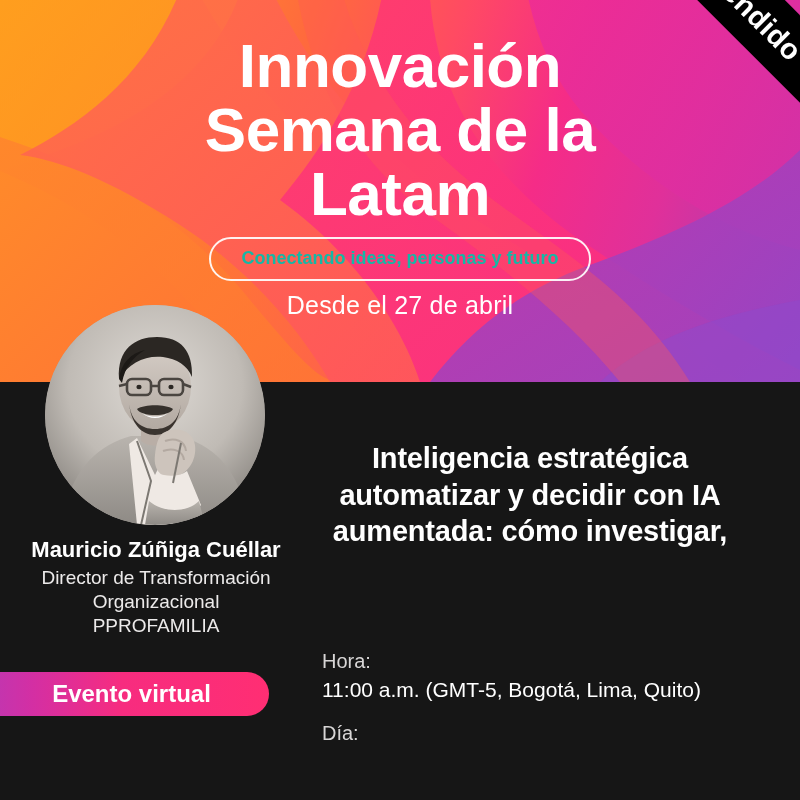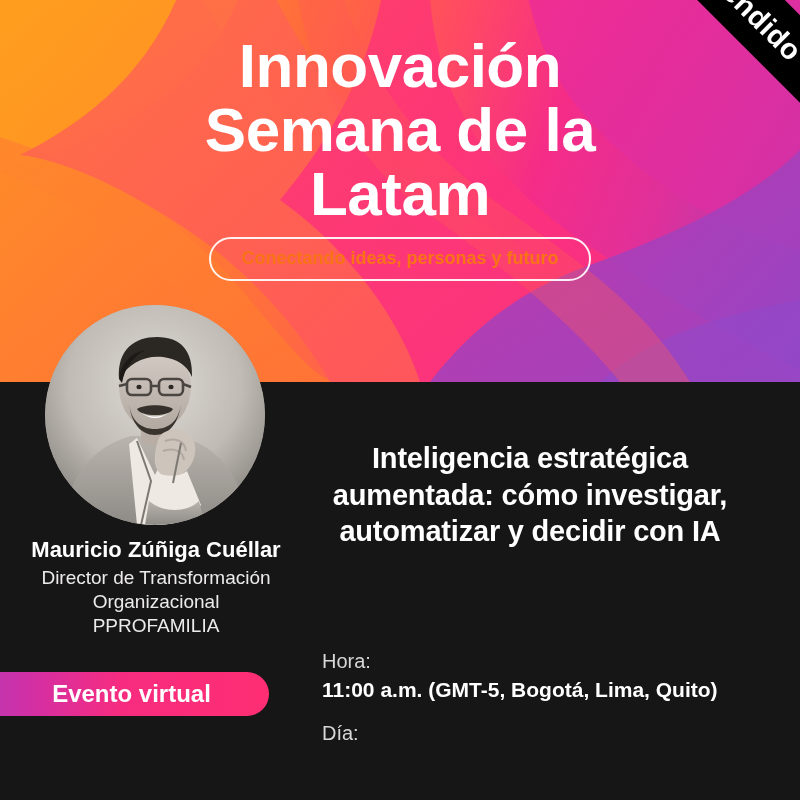--- a/index.html
+++ b/index.html
@@ -61,21 +61,21 @@
 
   
   .pill-wrap{
     position:absolute;left:0;top:237px;width:800px;
     display:flex;justify-content:center;z-index:4;
   }
   .pill{
     border:2px solid rgba(255,255,255,.92);
     border-radius:999px;
     padding:9px 30px 10px;
-    color:#f97316;
+    color:#14b8a6;
     font-size:18px;
     font-weight:bold;
     white-space:nowrap;
   }
 
   
   .datefrom{
     position:absolute;left:0;top:291px;width:800px;
     text-align:center;
     color:#ffffff;
@@ -141,21 +141,21 @@
   }
 
   
   .details{
     position:absolute;left:322px;top:648px;z-index:5;
   }
   .det-label{
     color:#d8d6d6;font-size:20px;font-weight:400;line-height:1.35;
   }
   .det-value{
-    color:#ffffff;font-size:21px;font-weight:bold;line-height:1.4;
+    color:#ffffff;font-size:21px;font-weight:normal;line-height:1.4;
     white-space:nowrap;
   }
   .det-gap{height:16px;}
 </style>
 </head>
 <body>
 
 <div class="poster">
 
   <div class="art">
@@ -214,20 +214,21 @@
   <div class="title-wrap">
     <div class="title-line">Innovación</div>
     <div class="title-line">Semana de la</div>
     <div class="title-line">Latam</div>
   </div>
 
   <div class="pill-wrap">
     <div class="pill">Conectando ideas, personas y futuro</div>
   </div>
 
+  <div class="datefrom">Desde el 27 de abril</div>
 
   <div class="portrait">
     <svg viewBox="0 0 220 220">
       <defs>
         <radialGradient id="bgP" cx="50%" cy="36%" r="72%">
           <stop offset="0" stop-color="#dedad5"></stop>
           <stop offset="55%" stop-color="#c0bbb5"></stop>
           <stop offset="100%" stop-color="#7d7974"></stop>
         </radialGradient>
         <linearGradient id="jk" x1="0" y1="0" x2="0" y2="1">
@@ -291,22 +292,22 @@
     <div class="sp-role">Organizacional</div>
     <div class="sp-org">PPROFAMILIA</div>
   </div>
 
   <div class="badge">
     <span class="badge-text">Evento virtual</span>
   </div>
 
   <div class="talk">
     <div class="talk-line">Inteligencia estratégica</div>
+    <div class="talk-line">automatizar y decidir con IA</div>
     <div class="talk-line">aumentada: cómo investigar,</div>
-    <div class="talk-line">automatizar y decidir con IA</div>
   </div>
 
   <div class="details">
     <div class="det-label">Hora:</div>
     <div class="det-value">11:00 a.m. (GMT-5, Bogotá, Lima, Quito)</div>
     <div class="det-gap"></div>
     <div class="det-label">Día:</div>
   </div>
 
 </div>

